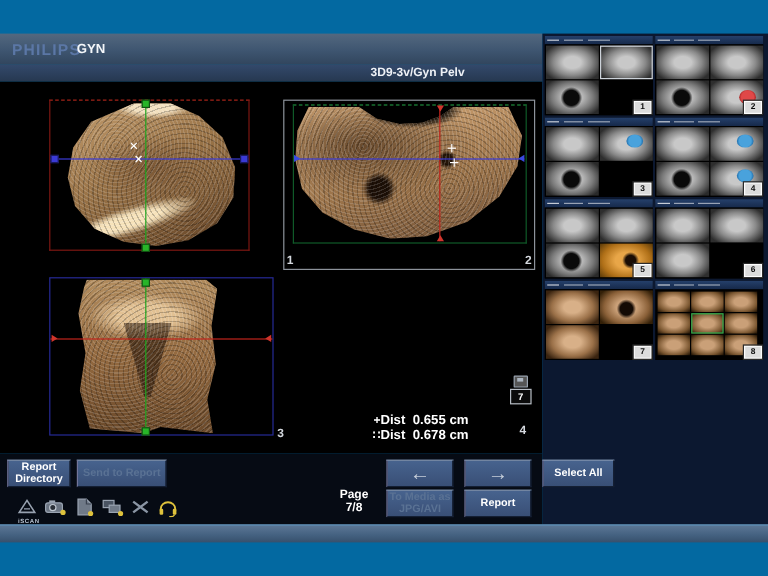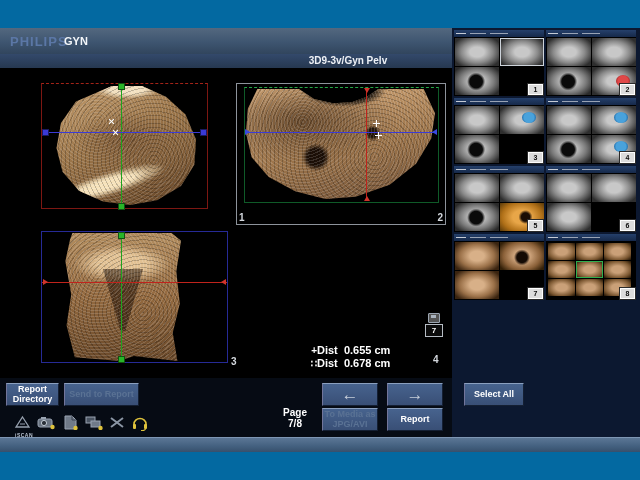--- a/index.html
+++ b/index.html
@@ -296,21 +296,21 @@
   <div class="toolbar"></div>
 
   <div class="btn" style="left:6px;top:383px;width:53px;">Report Directory</div>
   <div class="btn dis" style="left:64px;top:383px;width:75px;">Send to Report</div>
   <div class="btn" style="left:322px;top:383px;width:56px;">
       <span class="arrow">←</span>
     </div>
   <div class="btn" style="left:387px;top:383px;width:56px;">
       <span class="arrow">→</span>
     </div>
-  <div class="btn" style="left:452px;top:383px;width:60px;margin-left:12px;">Select All</div>
+  <div class="btn" style="left:452px;top:383px;width:60px;">Select All</div>
 
   <div class="btn" style="left:387px;top:408px;width:56px;">Report</div>
   <div class="btn dis" style="left:322px;top:408px;width:56px;">To Media as JPG/AVI</div>
 
   <div class="pagebox">
     <div>Page</div>
     <div>7/8</div>
   </div>
 
   <div class="sicons">

